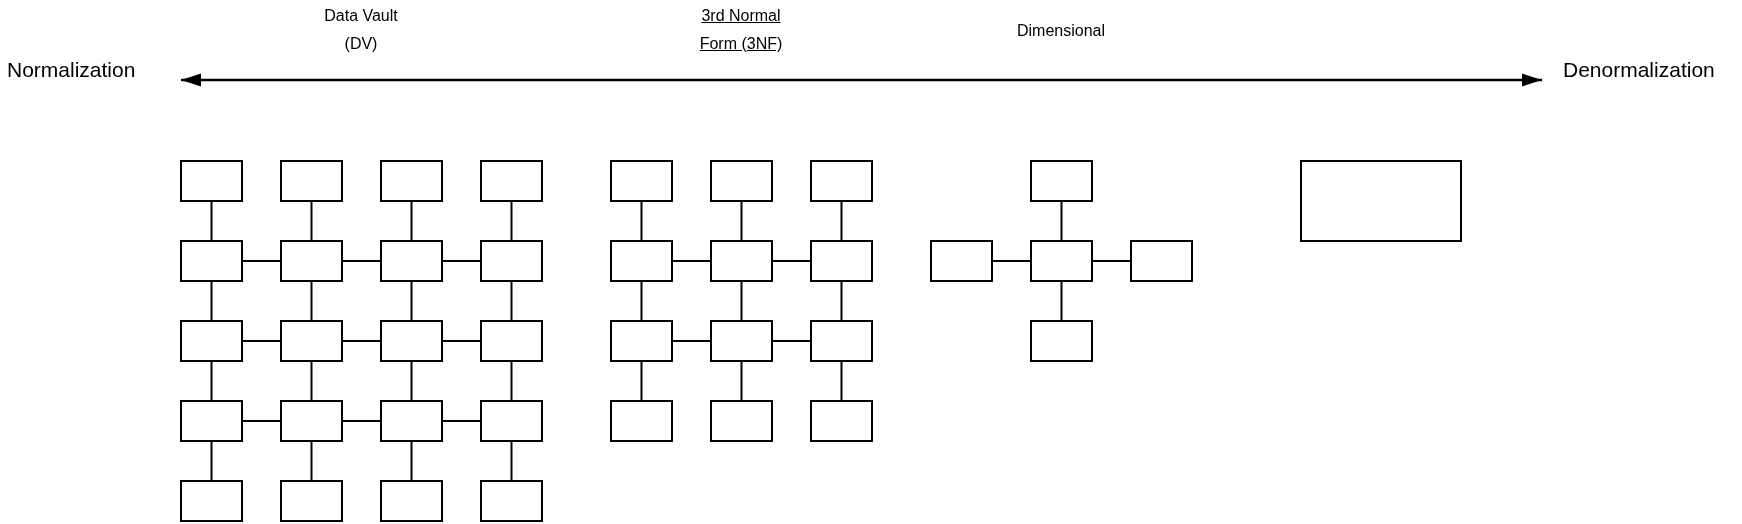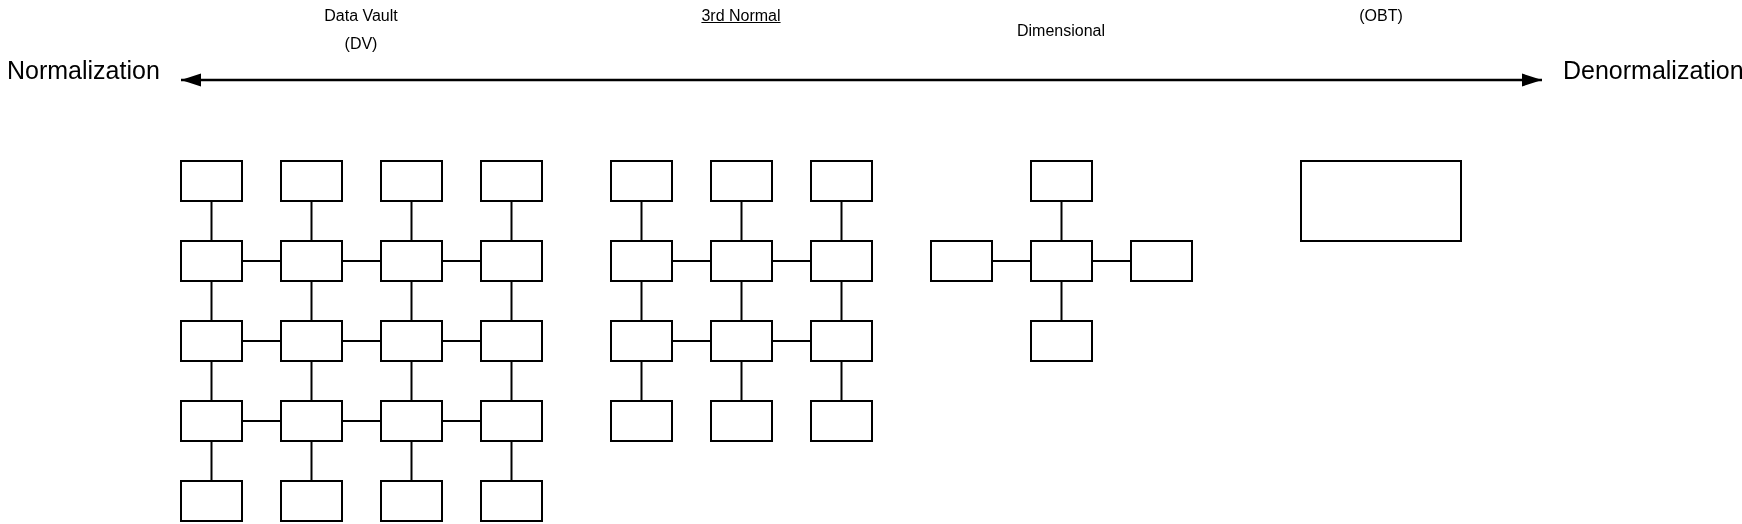--- a/index.html
+++ b/index.html
@@ -30,21 +30,21 @@
     line-height: 28px;
     white-space: nowrap;
   }
   .title-dv  { left: 251px; }
   .title-3nf { left: 631px; text-decoration: underline; }
   .title-dim { left: 951px; margin-top: 15px; }
   .title-obt { left: 1271px; }
   .axis-label {
     position: absolute;
     top: 56px;
-    font-size: 25px;
+    font-size: 21px;
     line-height: 28px;
     white-space: nowrap;
   }
   .axis-left  { left: 7px; }
   .axis-right { left: 1563px; }
 </style>
 </head>
 <body>
 
 <div id="stage">
@@ -149,27 +149,27 @@
       </g>
     </svg>
 
   <div class="title title-dv">
     <div>Data Vault</div>
     <div>(DV)</div>
   </div>
 
   <div class="title title-3nf">
     <div>3rd Normal</div>
+    <div>Form (3NF)</div>
   </div>
 
   <div class="title title-dim">
     <div>Dimensional</div>
   </div>
 
   <div class="title title-obt">
-    <div>(OBT)</div>
   </div>
 
   <div class="axis-label axis-left">Normalization</div>
 
   <div class="axis-label axis-right">Denormalization</div>
 
 </div>
 
 </body></html>

